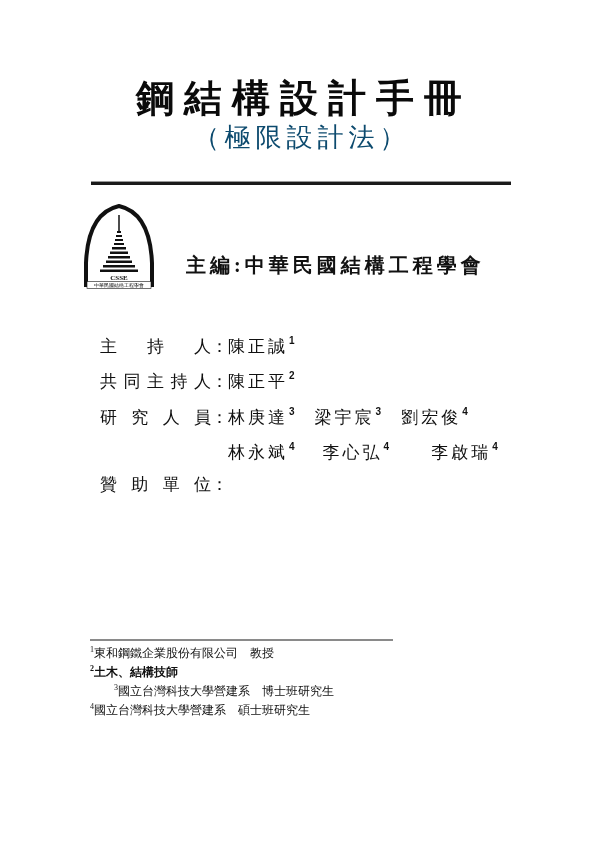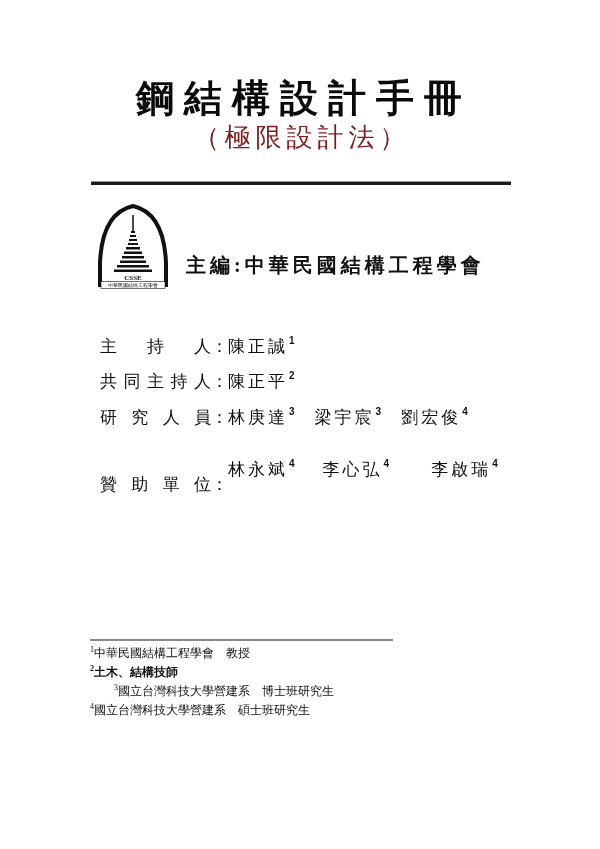--- a/index.html
+++ b/index.html
@@ -9,28 +9,28 @@
     }
     .abs { position: absolute; }
     .title {
       left: 0; width: 600px; top: 76px; text-align: center;
       font-family: "DejaVu Sans", "Liberation Sans", sans-serif;
       font-weight: bold; font-size: 38px; letter-spacing: 10px;
       line-height: 44px; color: #0a0a0a; padding-left: 8px; box-sizing: border-box;
     }
     .subtitle {
       left: 0; width: 600px; top: 120px; text-align: center;
-      font-size: 26px; letter-spacing: 5px; line-height: 34px; color: #7f1d1d;
+      font-size: 26px; letter-spacing: 5px; line-height: 34px; color: #0c4a6e;
       padding-left: 4px; box-sizing: border-box;
     }
     .rule {
       left: 91px; top: 182px; width: 420px; height: 3px; background: #1a1a1a;
       box-shadow: 0 -1px 0 #999;
     }
-    .logo { left: 97px; top: 203px; width: 72px; height: 86px; }
+    .logo { left: 83px; top: 203px; width: 72px; height: 86px; }
     .editor {
       left: 186px; top: 252px; font-size: 20px; font-weight: bold;
       letter-spacing: 4px; line-height: 26px;
       font-family: Liberation Serif, serif;
     }
     .row {
       left: 100px; font-size: 17px; line-height: 22px; white-space: nowrap;
       display: flex; align-items: baseline;
     }
     .label {
@@ -124,34 +124,34 @@
     <span>人</span>
     <span>員：</span>
   </span>
   <span class="name"><span>林庚達</span><sup class="fn">3</sup></span>
   <span class="gap1"></span>
   <span class="name"><span>梁宇宸</span><sup class="fn">3</sup></span>
   <span class="gap1"></span>
   <span class="name"><span>劉宏俊</span><sup class="fn">4</sup></span>
 </div>
 
-<div class="abs row" style="top:453px; left:228px;gap:7px;">
+<div class="abs row" style="top:436px; left:228px;gap:7px;">
   <span class="name"><span>林永斌</span><sup class="fn">4</sup></span>
   <span class="gap1" style="width:14px"></span>
   <span class="name"><span>李心弘</span><sup class="fn">4</sup></span>
   <span class="gap2"></span>
   <span class="name"><span>李啟瑞</span><sup class="fn">4</sup></span>
 </div>
 
 <div class="abs row" style="top:473px;">
   <span class="label">
     <span>贊</span>
     <span>助</span>
     <span>單</span>
     <span>位：</span>
   </span>
 </div>
 
 <div class="abs fnrule"></div>
-<div class="abs fn-line" style="top:642px;"><sup>1</sup><span>中華民國結構工程學會　教授</span></div>
+<div class="abs fn-line" style="top:642px;"><sup>1</sup><span>東和鋼鐵企業股份有限公司　教授</span></div>
 <div class="abs fn-line" style="top:661px;font-weight:bold;"><sup>2</sup><span>土木、結構技師</span></div>
 <div class="abs fn-line" style="top:680px;margin-left:24px;"><sup>3</sup><span>國立台灣科技大學營建系　博士班研究生</span></div>
 <div class="abs fn-line" style="top:699px;"><sup>4</sup><span>國立台灣科技大學營建系　碩士班研究生</span></div>
 
 </body></html>

